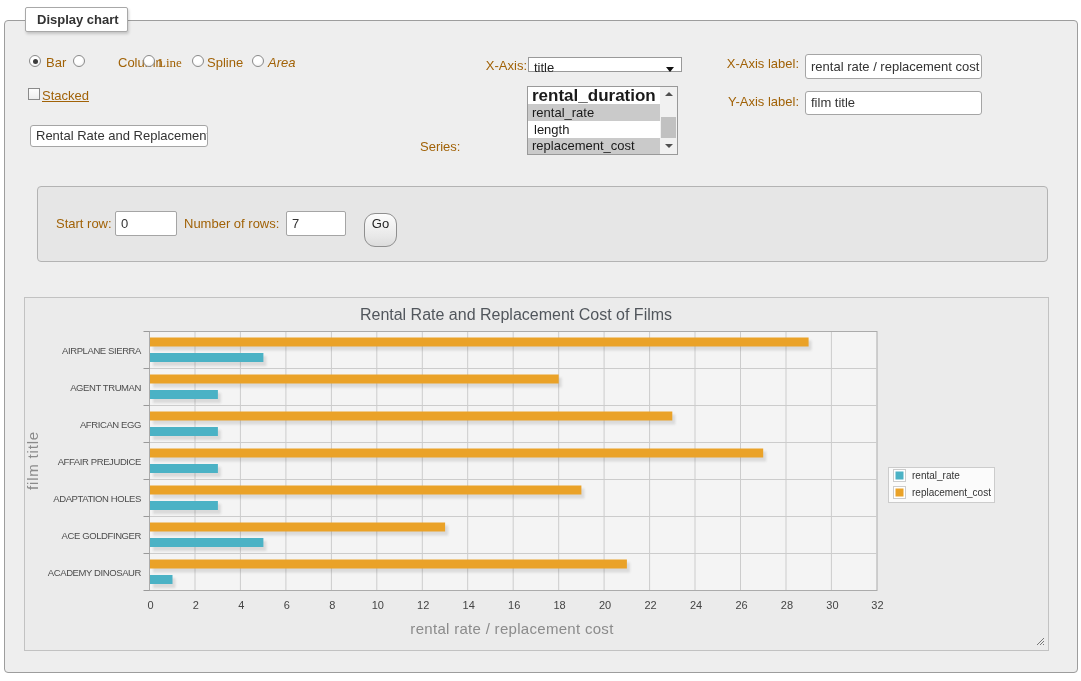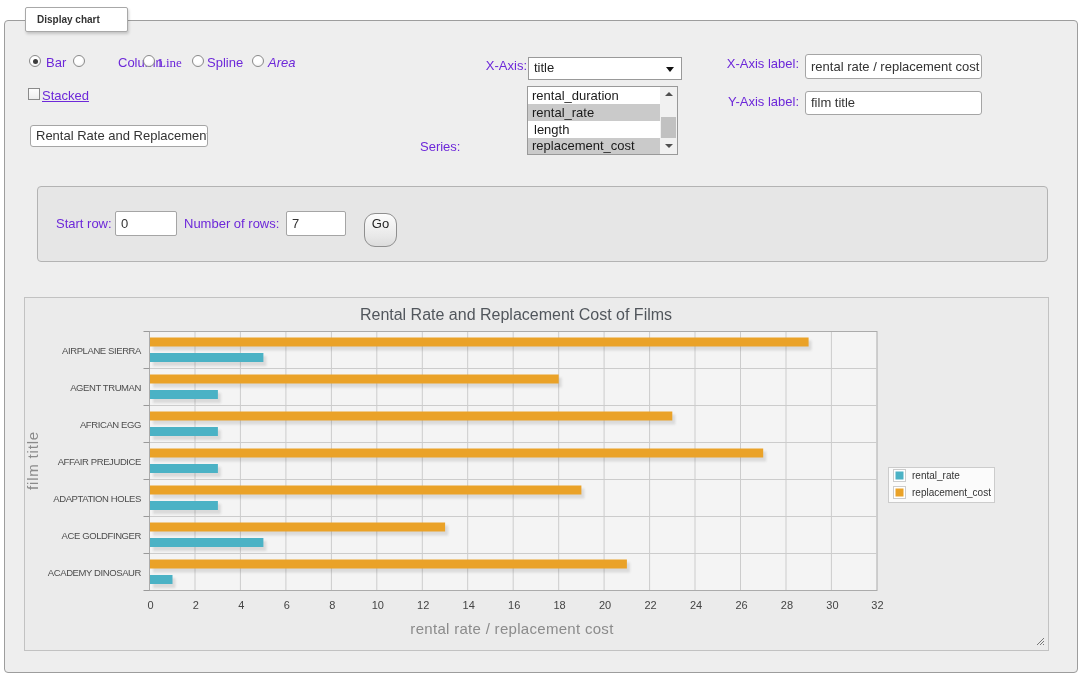--- a/index.html
+++ b/index.html
@@ -1,57 +1,57 @@
 <!DOCTYPE html>
 <html><head>
 <meta charset="utf-8">
 <style>
   html,body{margin:0;padding:0;background:#fff;}
   body{width:1081px;height:681px;position:relative;font-family:"Liberation Sans",sans-serif;color:#333;overflow:hidden;}
   .abs{position:absolute;}
-  .lbl{font-size:13px;color:#6d28d9;}
+  .lbl{font-size:13px;color:#a16207;}
   .inp{position:absolute;background:#fff;border:1px solid #a5a5a5;border-radius:3px;box-sizing:border-box;font-size:13px;color:#333;line-height:20px;padding:0 0 0 5px;white-space:nowrap;overflow:hidden;}
   .radio{position:absolute;width:10px;height:10px;border-radius:50%;background:radial-gradient(circle at 40% 35%,#ffffff 40%,#e9e9e9);border:1px solid #8a8a8a;box-sizing:content-box;}
   .radio.on::after{content:"";position:absolute;left:2.5px;top:2.5px;width:5px;height:5px;border-radius:50%;background:#3c3c3c;}
   .chk{position:absolute;width:10px;height:10px;background:linear-gradient(#fdfdfd,#ededed);border:1px solid #8a8a8a;}
 </style>
 </head>
 <body>
 
 <div class="abs" style="left:4px;top:20px;width:1074px;height:653px;background:#eeeeee;border:1px solid #9d9d9d;border-radius:4px;box-sizing:border-box;"></div>
 
 <div class="abs" style="left:25px;top:7px;width:103px;height:25px;background:#fff;border:1px solid #a8a8a8;box-sizing:border-box;box-shadow:1px 2px 3px rgba(0,0,0,0.18);border-radius:2px;">
-  <div style="font-size:10px;font-weight:bold;color:#333;line-height:23px;padding-left:11px;">Display chart</div>
+  <div style="font-size:13px;font-weight:bold;color:#333;line-height:23px;padding-left:11px;">Display chart</div>
 </div>
 
 <div class="radio on" style="left:29px;top:55px;"></div>
 <div class="abs lbl" style="left:46px;top:55px;">Bar</div>
 <div class="radio" style="left:73px;top:55px;"></div>
 <div class="abs lbl" style="left:89px;top:55px;margin-left:29px;">Column</div>
 <div class="radio" style="left:143px;top:55px;"></div>
 <div class="abs lbl" style="left:158px;top:55px;font-family:Liberation Serif, serif;">Line</div>
 <div class="radio" style="left:192px;top:55px;"></div>
 <div class="abs lbl" style="left:207px;top:55px;">Spline</div>
 <div class="radio" style="left:252px;top:55px;"></div>
 <div class="abs lbl" style="left:268px;top:55px;font-style:italic;">Area</div>
 
 <div class="chk" style="left:28px;top:88px;"></div>
 <div class="abs lbl" style="left:42px;top:88px;text-decoration:underline;">Stacked</div>
 
 <div class="inp" style="left:30px;top:125px;width:178px;height:22px;line-height:20px;">Rental Rate and Replacement Cost of Films</div>
 
 <div class="abs lbl" style="left:420px;top:58px;width:107px;text-align:right;">X-Axis:</div>
-<div class="abs" style="left:528px;top:57px;width:154px;height:23px;background:#fff;border:1px solid #999;box-sizing:border-box;">
+<div class="abs" style="left:528px;top:57px;width:154px;height:15px;background:#fff;border:1px solid #999;box-sizing:border-box;">
   <div style="font-size:13px;color:#222;line-height:20px;padding-left:5px;">title</div>
   <div style="position:absolute;right:7px;top:9px;width:0;height:0;border-left:4px solid transparent;border-right:4px solid transparent;border-top:5px solid #111;"></div>
 </div>
 
 <div class="abs lbl" style="left:420px;top:139px;width:107px;text-align:left;">Series:</div>
 <div class="abs" style="left:527px;top:86px;width:151px;height:69px;background:#fff;border:1px solid #999;box-sizing:border-box;">
-  <div style="position:absolute;left:0;top:0px;width:132px;height:17px;font-size:13px;line-height:17px;padding-left:4px;color:#1a1a1a;box-sizing:border-box;">rental_duration</div>
+  <div style="position:absolute;left:0;top:0px;width:132px;height:17px;font-size:17px;line-height:17px;padding-left:4px;color:#1a1a1a;box-sizing:border-box;font-weight:bold;">rental_duration</div>
   <div style="position:absolute;left:0;top:17px;width:132px;height:17px;font-size:13px;line-height:17px;padding-left:4px;color:#1a1a1a;background:#cacaca;box-sizing:border-box;">rental_rate</div>
   <div style="position:absolute;left:0;top:34px;width:132px;height:17px;font-size:13px;line-height:17px;padding-left:6px;color:#1a1a1a;box-sizing:border-box;">length</div>
   <div style="position:absolute;left:0;top:51px;width:132px;height:16px;font-size:13px;line-height:16px;padding-left:4px;color:#1a1a1a;background:#cacaca;box-sizing:border-box;">replacement_cost</div>
 
   <div style="position:absolute;right:0;top:0;width:17px;height:67px;background:#f1f1f1;">
     <div style="position:absolute;left:0;top:0;width:17px;height:15px;background:#f1f1f1;">
         <div style="position:absolute;left:4.5px;top:5px;width:0;height:0;border-left:4px solid transparent;border-right:4px solid transparent;border-bottom:4.5px solid #505050;"></div>
       </div>
     <div style="position:absolute;left:0;bottom:0;width:17px;height:15px;background:#f1f1f1;">
         <div style="position:absolute;left:4.5px;top:5px;width:0;height:0;border-left:4px solid transparent;border-right:4px solid transparent;border-top:4.5px solid #505050;"></div>

